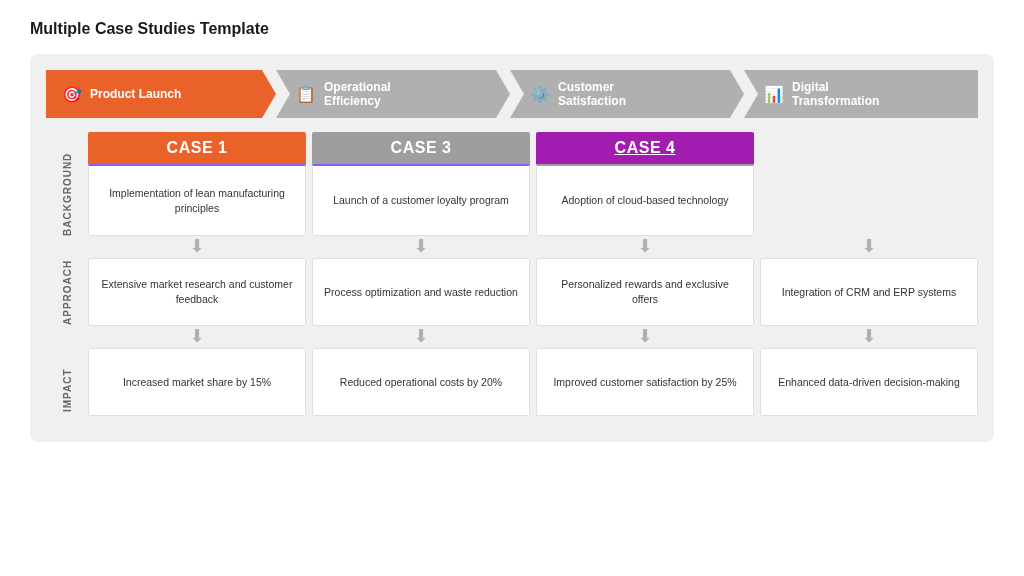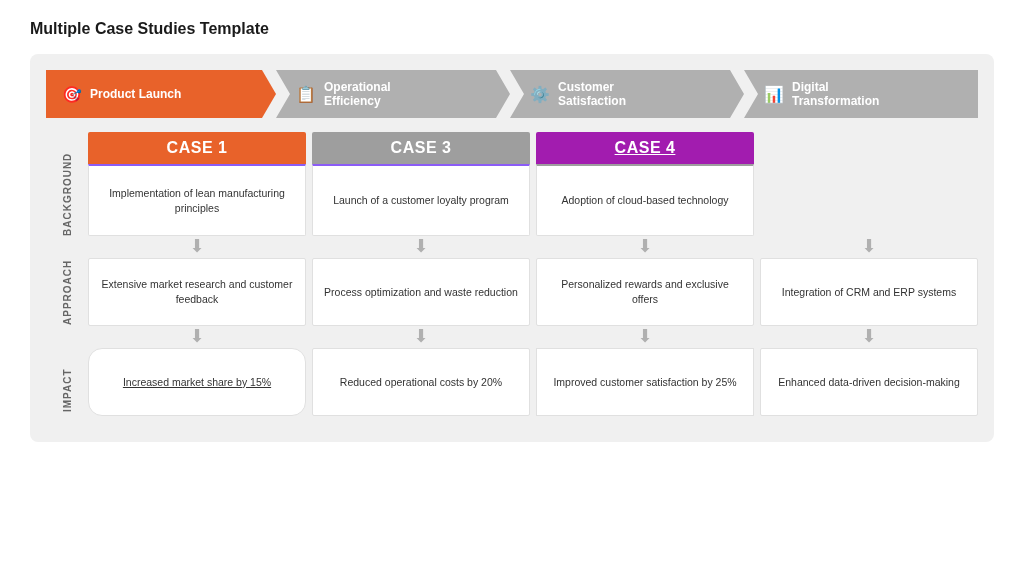--- a/index.html
+++ b/index.html
@@ -204,21 +204,21 @@
       </div>
 
       <div style="display:grid; grid-template-columns: repeat(4,1fr); gap: 0 6px; height:22px;">
         <div class="arrow-connector">⬇</div>
         <div class="arrow-connector">⬇</div>
         <div class="arrow-connector">⬇</div>
         <div class="arrow-connector">⬇</div>
       </div>
 
       <div style="display:grid; grid-template-columns: repeat(4,1fr); gap: 0 6px;">
-        <div class="cell" style="min-height:68px; border-radius:14px;text-decoration:underline;">Increased market share by 15%</div>
+        <div class="cell" style="min-height:68px; border-radius:2px;">Increased market share by 15%</div>
         <div class="cell" style="min-height:68px; border-radius:2px;">Reduced operational costs by 20%</div>
         <div class="cell" style="min-height:68px; border-radius:0;">Improved customer satisfaction by 25%</div>
         <div class="cell" style="min-height:68px; border-radius:2px;text-align:right;">Enhanced data-driven decision-making</div>
       </div>
 
     </div>
   </div>
 
 </div>
 

